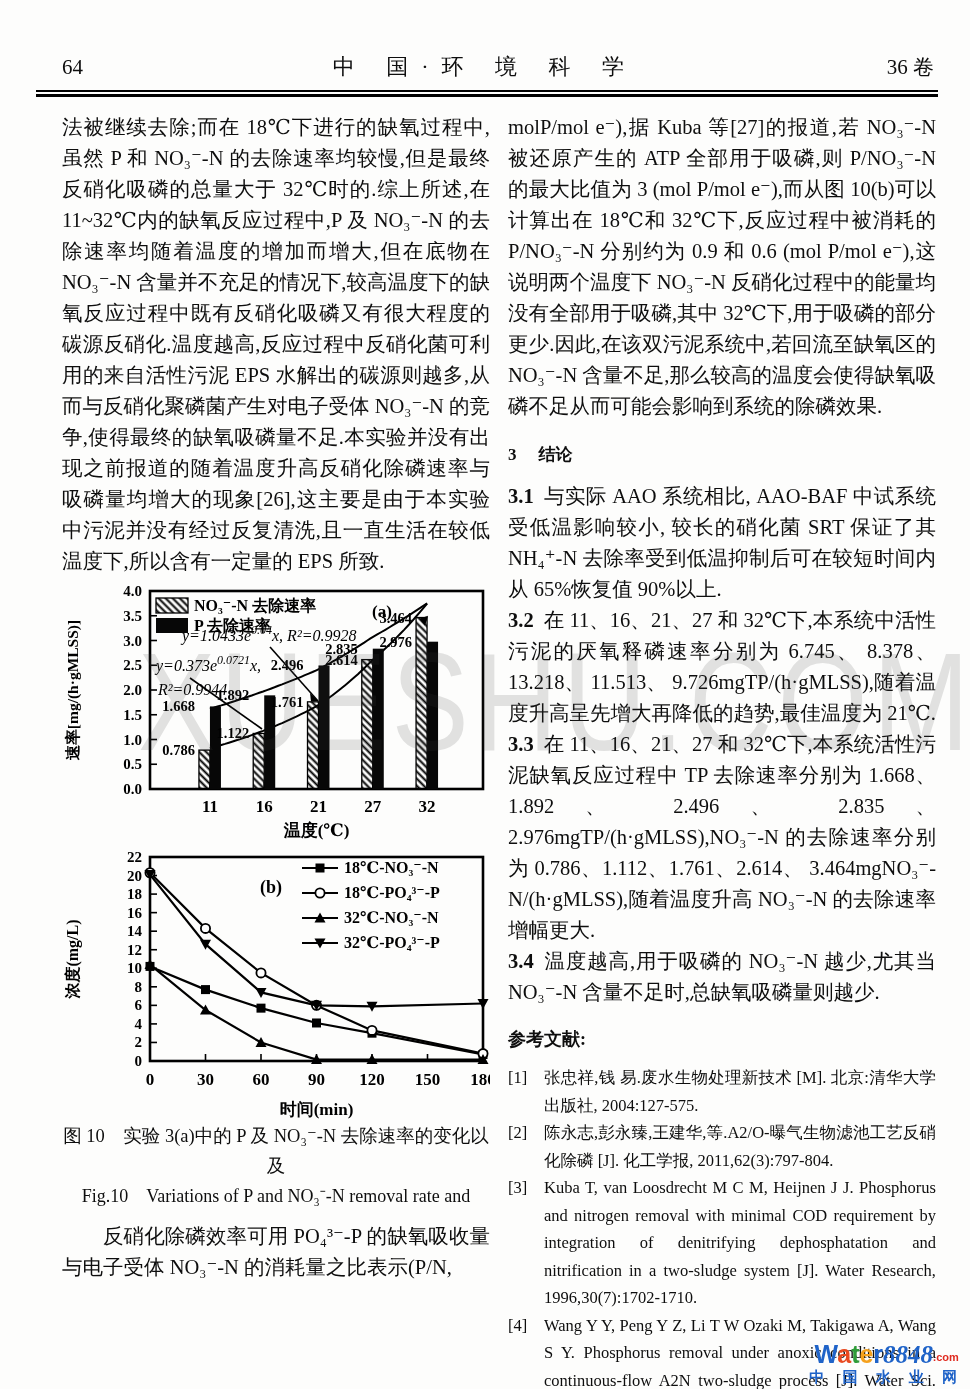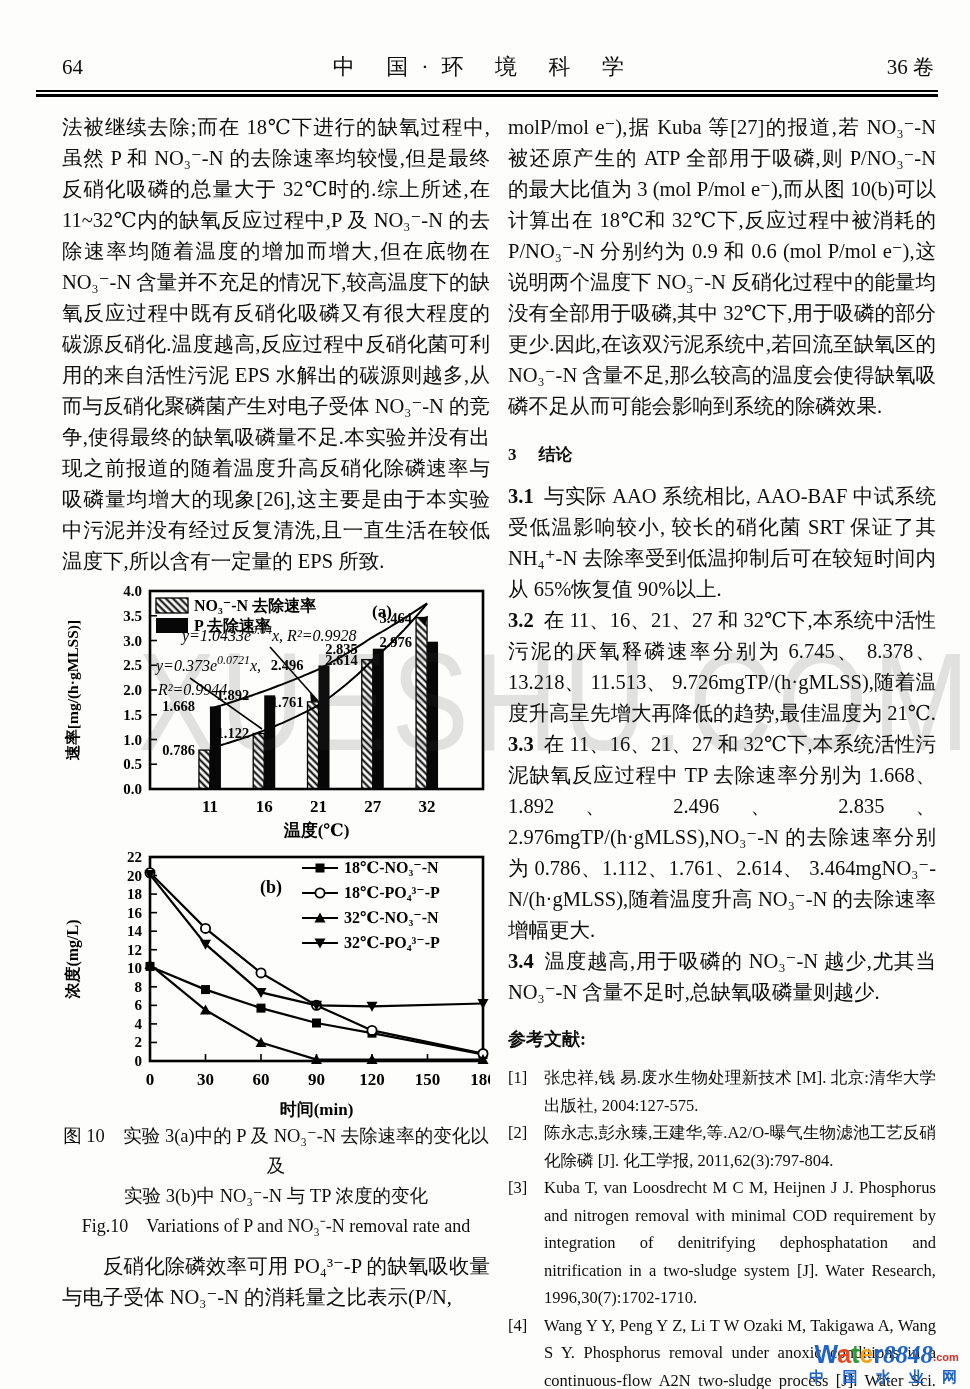--- a/index.html
+++ b/index.html
@@ -214,21 +214,20 @@
               <polygon points="258,65.5 252.5,75.5 263.5,75.5" fill="#000"></polygon>
               <text x="282" y="76" font-family="&quot;Liberation Serif&quot;,&quot;DejaVu Serif&quot;,serif" font-size="16" fill="#000" font-weight="bold">32℃-NO₃⁻-N</text>
               <line x1="240" y1="96" x2="276" y2="96" stroke="#000" stroke-width="2.2"></line>
               <polygon points="258,101.5 252.5,91.5 263.5,91.5" fill="#000"></polygon>
               <text x="282" y="101" font-family="&quot;Liberation Serif&quot;,&quot;DejaVu Serif&quot;,serif" font-size="16" fill="#000" font-weight="bold">32℃-PO₄³⁻-P</text>
             </g>
           </svg>
       </div>
 
       <p class="cap" style="margin-top:0;">图 10　实验 3(a)中的 P 及 NO₃⁻-N 去除速率的变化以及</p>
-      <p class="cap">实验 3(b)中 NO₃⁻-N 与 TP 浓度的变化</p>
       <p class="cap en">Fig.10　Variations of P and NO₃⁻-N removal rate and</p>
 
       <p class="indent">反硝化除磷效率可用 PO₄³⁻-P 的缺氧吸收量与电子受体 NO₃⁻-N 的消耗量之比表示(P/N,</p>
     </div>
 
     <div class="col">
       <p>molP/mol e⁻),据 Kuba 等[27]的报道,若 NO₃⁻-N 被还原产生的 ATP 全部用于吸磷,则 P/NO₃⁻-N 的最大比值为 3 (mol P/mol e⁻),而从图 10(b)可以计算出在 18℃和 32℃下,反应过程中被消耗的 P/NO₃⁻-N 分别约为 0.9 和 0.6 (mol P/mol e⁻),这说明两个温度下 NO₃⁻-N 反硝化过程中的能量均没有全部用于吸磷,其中 32℃下,用于吸磷的部分更少.因此,在该双污泥系统中,若回流至缺氧区的 NO₃⁻-N 含量不足,那么较高的温度会使得缺氧吸磷不足从而可能会影响到系统的除磷效果.</p>
 
       <p class="sec-h">
         <span class="no">3</span><span>结论</span>

